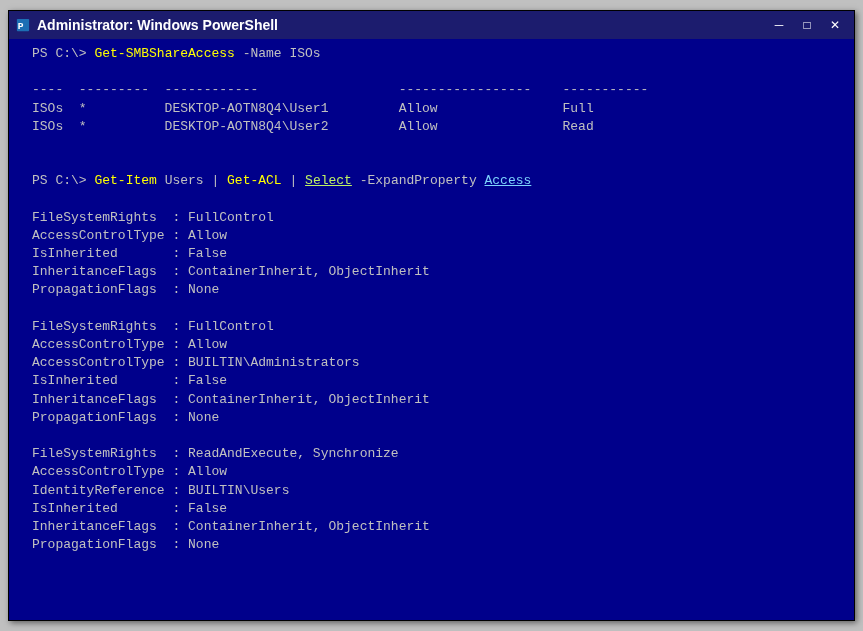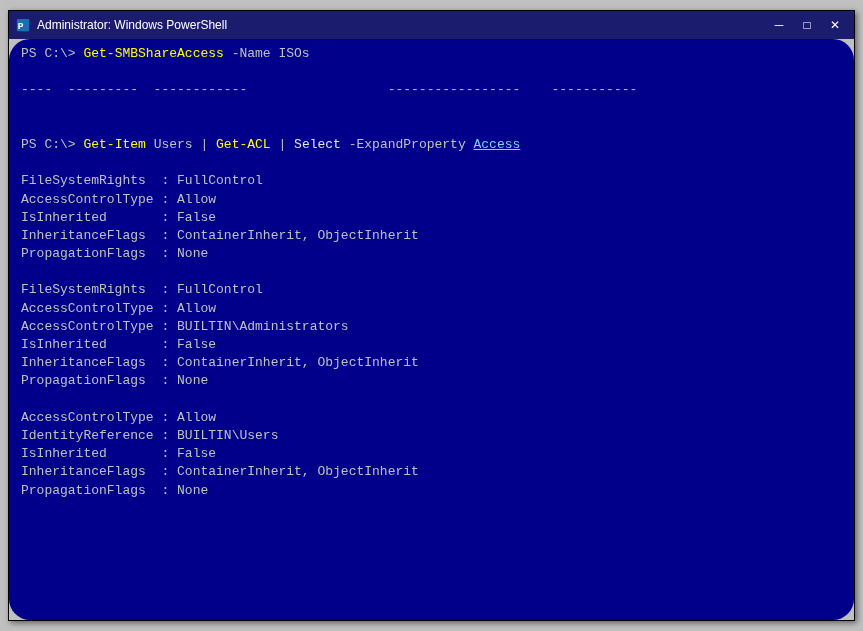--- a/index.html
+++ b/index.html
@@ -44,22 +44,22 @@
     }
 
     .title-bar-icon svg {
       width: 14px;
       height: 14px;
     }
 
     .title-bar-text {
       flex: 1;
       font-family: 'Segoe UI', Arial, sans-serif;
-      font-size: 12px;
-      font-weight: normal;
+      font-size: 14px;
+      font-weight: bold;
     }
 
     .title-bar-controls {
       display: flex;
       gap: 2px;
     }
 
     .title-bar-btn {
       width: 26px;
       height: 20px;
@@ -71,36 +71,35 @@
       display: flex;
       align-items: center;
       justify-content: center;
       font-family: 'Segoe UI', Arial, sans-serif;
     }
 
     .console {
       flex: 1;
       background: #00008b;
       color: #c0c0c0;
-      padding: 6px 12px;
+      padding: 6px 23px;
       overflow: hidden;
       font-family: 'Lucida Console', 'Courier New', monospace;
       font-size: 13px;
       line-height: 1.4;
-      border-radius: 21px;
     }
 
     .line {
       white-space: pre;
       min-height: 1.4em;
     }
 
     .yellow { color: #ffff00; }
     .gray { color: #c0c0c0; }
-    .highlight-select { color: #e5e5e5; }
+    .highlight-select { color: #bef264; text-decoration: underline; }
     .highlight-access { color: #7dd3fc; text-decoration: underline; }
   </style>
 </head>
 <body>
 
 <div class="window">
   <div class="title-bar">
     <div class="title-bar-icon">
       <svg viewBox="0 0 16 16" fill="none">
         <rect x="1" y="1" width="14" height="14" rx="1" fill="#1c6eb4"></rect>
@@ -116,20 +115,22 @@
   </div>
 
   <div class="console">
 
     <div class="line"><span class="gray">PS C:\&gt; </span><span class="yellow">Get-SMBShareAccess</span><span class="gray"> -Name ISOs</span></div>
 
     <div class="line"> </div>
 
     <div class="line"><span class="gray">----  ---------  ------------                  -----------------    -----------</span></div>
 
+    <div class="line"><span class="gray">ISOs  *          DESKTOP-AOTN8Q4\User1         Allow                Full</span></div>
+    <div class="line"><span class="gray">ISOs  *          DESKTOP-AOTN8Q4\User2         Allow                Read</span></div>
 
     <div class="line"> </div>
     <div class="line"> </div>
 
     <div class="line"><span class="gray">PS C:\&gt; </span><span class="yellow">Get-Item</span><span class="gray"> Users | </span><span class="yellow">Get-ACL</span><span class="gray"> | </span><span class="highlight-select">Select</span><span class="gray"> -ExpandProperty </span><span class="highlight-access">Access</span></div>
 
     <div class="line"> </div>
 
     <div class="line"><span class="gray">FileSystemRights  : FullControl</span></div>
     <div class="line"><span class="gray">AccessControlType : Allow</span></div>
@@ -141,20 +142,21 @@
 
     <div class="line"><span class="gray">FileSystemRights  : FullControl</span></div>
     <div class="line"><span class="gray">AccessControlType : Allow</span></div>
     <div class="line"><span class="gray">AccessControlType : BUILTIN\Administrators</span></div>
     <div class="line"><span class="gray">IsInherited       : False</span></div>
     <div class="line"><span class="gray">InheritanceFlags  : ContainerInherit, ObjectInherit</span></div>
     <div class="line"><span class="gray">PropagationFlags  : None</span></div>
 
     <div class="line"> </div>
 
+    <div class="line"><span class="gray">FileSystemRights  : ReadAndExecute, Synchronize</span></div>
     <div class="line"><span class="gray">AccessControlType : Allow</span></div>
     <div class="line"><span class="gray">IdentityReference : BUILTIN\Users</span></div>
     <div class="line"><span class="gray">IsInherited       : False</span></div>
     <div class="line"><span class="gray">InheritanceFlags  : ContainerInherit, ObjectInherit</span></div>
     <div class="line"><span class="gray">PropagationFlags  : None</span></div>
 
     <div class="line"> </div>
 
   </div>
 </div>

